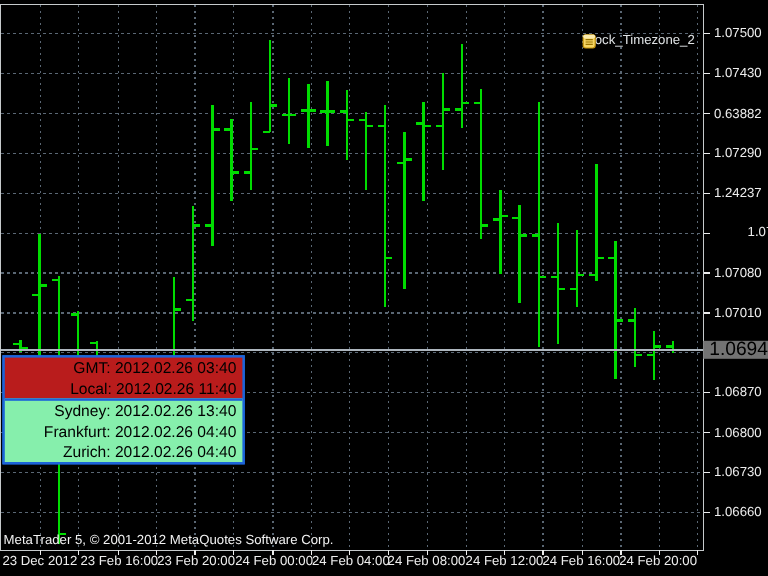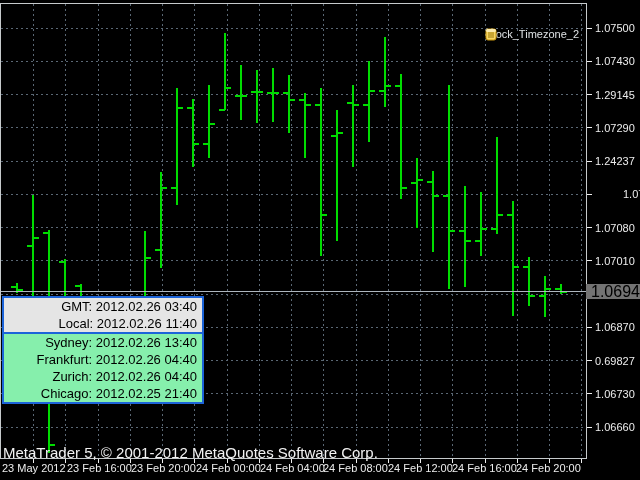--- a/index.html
+++ b/index.html
@@ -9,21 +9,21 @@
   .axis-label{position:absolute;color:#EDEDED;font-size:11px;white-space:nowrap;z-index:2;}
   .price-tag{position:absolute;left:586px;width:54px;height:15px;background:#737373;color:#000;
              font-size:16px;line-height:15px;padding-left:5px;box-sizing:border-box;z-index:3;}
   .ind-label{position:absolute;top:28px;right:57px;display:flex;align-items:center;gap:4px;
              color:#DFE2E4;font-size:11px;z-index:4;white-space:nowrap;}
   .clock-panel{position:absolute;left:2px;top:296px;width:202px;border:2px solid #1C64D9;
                background:#1C64D9;box-sizing:border-box;z-index:4;}
   .clock-sec-cities{border-top:2px solid #1C64D9;}
   .clock-row{height:17px;line-height:17px;font-size:13px;color:#000;text-align:right;
              padding-right:5px;white-space:nowrap;}
-  .copyright{position:absolute;left:3px;top:444px;color:#F2F2F2;font-size:15px;z-index:3;
+  .copyright{position:absolute;left:3px;top:444px;color:#F2F2F2;font-size:11px;z-index:3;
              white-space:nowrap;}
 </style>
 </head>
 <body>
 
 <div class="screen">
 
   <svg id="chart-svg" width="640" height="480" shape-rendering="crispEdges">
       <line x1="1" y1="28" x2="586" y2="28" stroke="#5A6774" stroke-width="1" stroke-dasharray="2 3"></line>
       <line x1="1" y1="61.25" x2="586" y2="61.25" stroke="#5A6774" stroke-width="1" stroke-dasharray="2 3"></line>
@@ -192,32 +192,32 @@
       <line x1="545" y1="288.77499999999975" x2="551" y2="288.77499999999975" stroke="#00DC00" stroke-width="2"></line>
       <line x1="561" y1="284.02500000000026" x2="561" y2="294.00000000000233" stroke="#00DC00" stroke-width="2"></line>
       <line x1="555" y1="288.77499999999975" x2="561" y2="288.77499999999975" stroke="#00DC00" stroke-width="2"></line>
       <line x1="561" y1="291.6249999999973" x2="567" y2="291.6249999999973" stroke="#00DC00" stroke-width="2"></line>
       <line x1="1" y1="291.6249999999973" x2="586" y2="291.6249999999973" stroke="#AEB6BE" stroke-width="1"></line>
     </svg>
 
   <div id="labels-layer">
       <div class="axis-label" style="left: 595px; top: 22px;">1.07500</div>
       <div class="axis-label" style="left: 595px; top: 55px;">1.07430</div>
-      <div class="axis-label" style="left: 595px; top: 89px;">1.29145</div>
+      <div class="axis-label" style="left: 595px; top: 89px;">0.63882</div>
       <div class="axis-label" style="left: 595px; top: 122px;">1.07290</div>
       <div class="axis-label" style="left: 595px; top: 155px;">1.24237</div>
       <div class="axis-label" style="left: 595px; top: 188px; margin-left: 28px;">1.07150</div>
       <div class="axis-label" style="left: 595px; top: 222px;">1.07080</div>
       <div class="axis-label" style="left: 595px; top: 255px;">1.07010</div>
       <div class="axis-label" style="left: 595px; top: 288px;">1.06940</div>
       <div class="axis-label" style="left: 595px; top: 321px;">1.06870</div>
-      <div class="axis-label" style="left: 595px; top: 355px;">0.69827</div>
+      <div class="axis-label" style="left: 595px; top: 355px;">1.06800</div>
       <div class="axis-label" style="left: 595px; top: 388px; text-align: center;">1.06730</div>
       <div class="axis-label" style="left: 595px; top: 421px;">1.06660</div>
-      <div class="axis-label" style="left: 2px; top: 462px;">23 May 2012</div>
+      <div class="axis-label" style="left: 2px; top: 462px;">23 Dec 2012</div>
       <div class="axis-label" style="left: 67px; top: 462px;">23 Feb 16:00</div>
       <div class="axis-label" style="left: 131px; top: 462px;">23 Feb 20:00</div>
       <div class="axis-label" style="left: 196px; top: 462px;">24 Feb 00:00</div>
       <div class="axis-label" style="left: 260px; top: 462px;">24 Feb 04:00</div>
       <div class="axis-label" style="left: 323px; top: 462px;">24 Feb 08:00</div>
       <div class="axis-label" style="left: 388px; top: 462px;">24 Feb 12:00</div>
       <div class="axis-label" style="left: 452px; top: 462px;">24 Feb 16:00</div>
       <div class="axis-label" style="left: 516px; top: 462px;">24 Feb 20:00</div>
     </div>
 
@@ -232,26 +232,25 @@
         <rect x="1" y="1" width="10" height="11" rx="2" fill="#F5D564" stroke="#C8960C" stroke-width="1"></rect>
         <rect x="1" y="1" width="10" height="3" rx="1.5" fill="#FBEBAE" stroke="none"></rect>
         <line x1="3" y1="5" x2="9" y2="5" stroke="#9A7400" stroke-width="1"></line>
         <line x1="3" y1="7" x2="9" y2="7" stroke="#9A7400" stroke-width="1"></line>
         <line x1="3" y1="9" x2="9" y2="9" stroke="#9A7400" stroke-width="1"></line>
       </svg>
     </span>
   </div>
 
   <div class="clock-panel">
-    <div class="clock-sec-main" id="clock-sec-0" style="background: #e5e5e5;">
+    <div class="clock-sec-main" id="clock-sec-0" style="background: #b91c1c;">
         <div class="clock-row">GMT: 2012.02.26 03:40</div>
         <div class="clock-row">Local: 2012.02.26 11:40</div>
       </div>
     <div class="clock-sec-cities" id="clock-sec-1" style="background: #86efac;">
         <div class="clock-row">Sydney: 2012.02.26 13:40</div>
         <div class="clock-row">Frankfurt: 2012.02.26 04:40</div>
         <div class="clock-row">Zurich: 2012.02.26 04:40</div>
-        <div class="clock-row">Chicago: 2012.02.25 21:40</div>
       </div>
   </div>
 
   <div class="copyright">MetaTrader 5, © 2001-2012 MetaQuotes Software Corp.</div>
 </div>
 
 </body></html>

